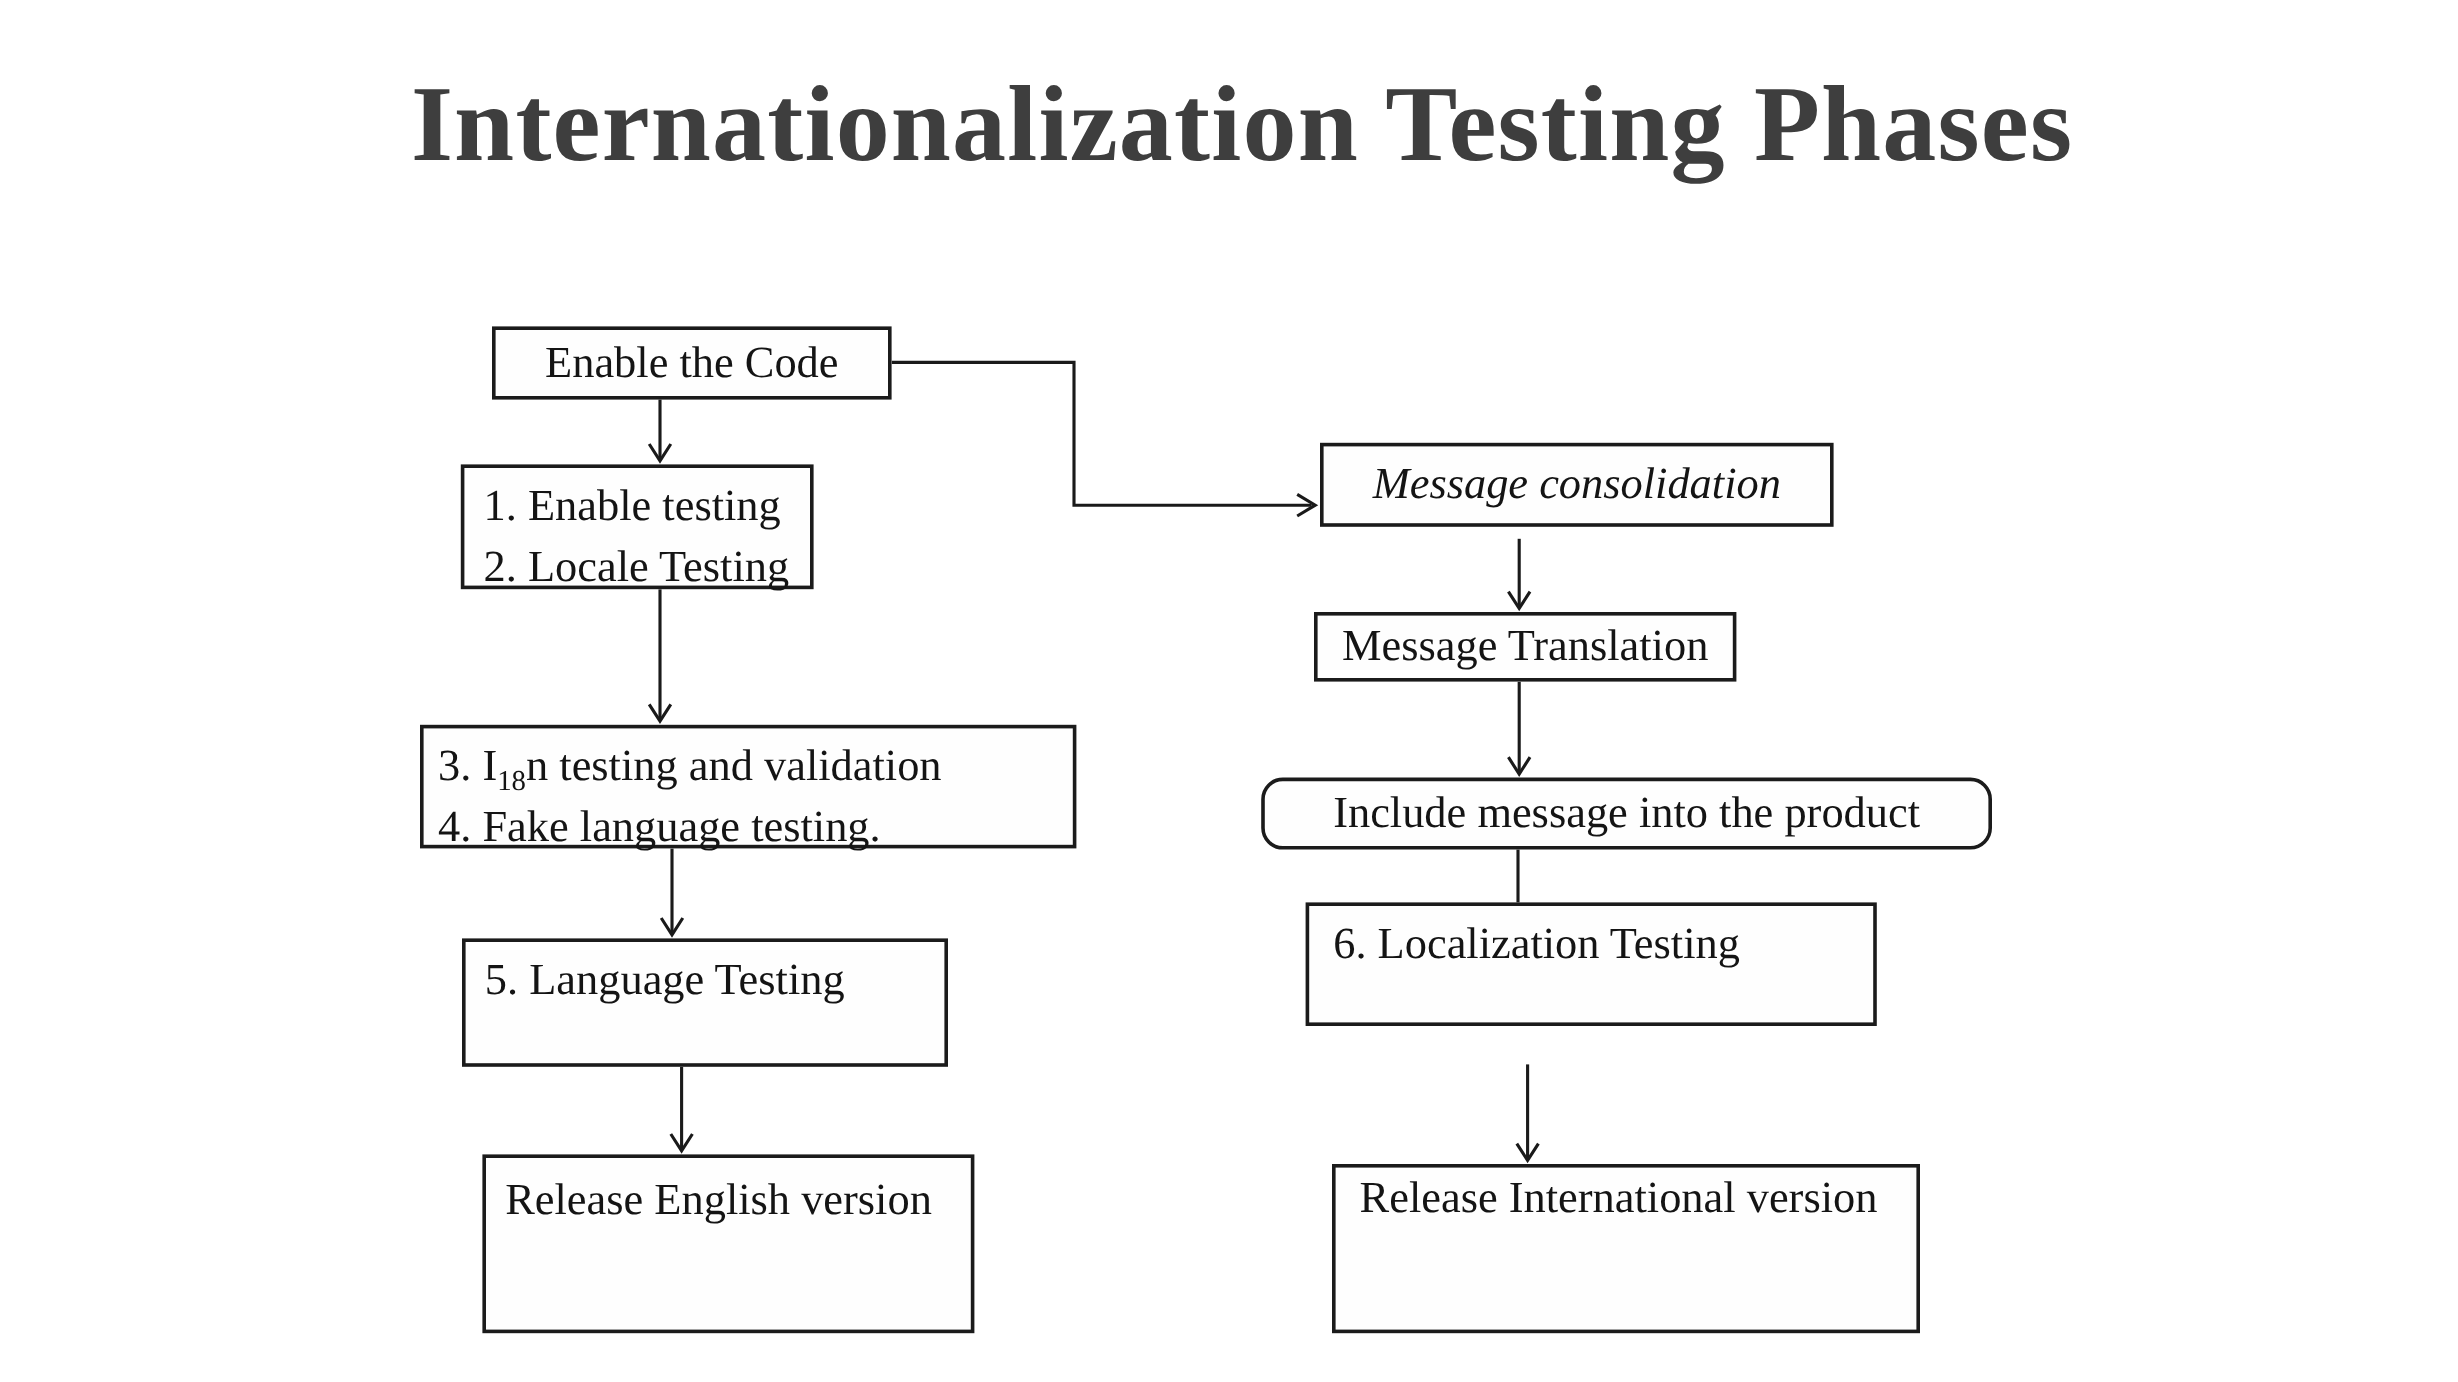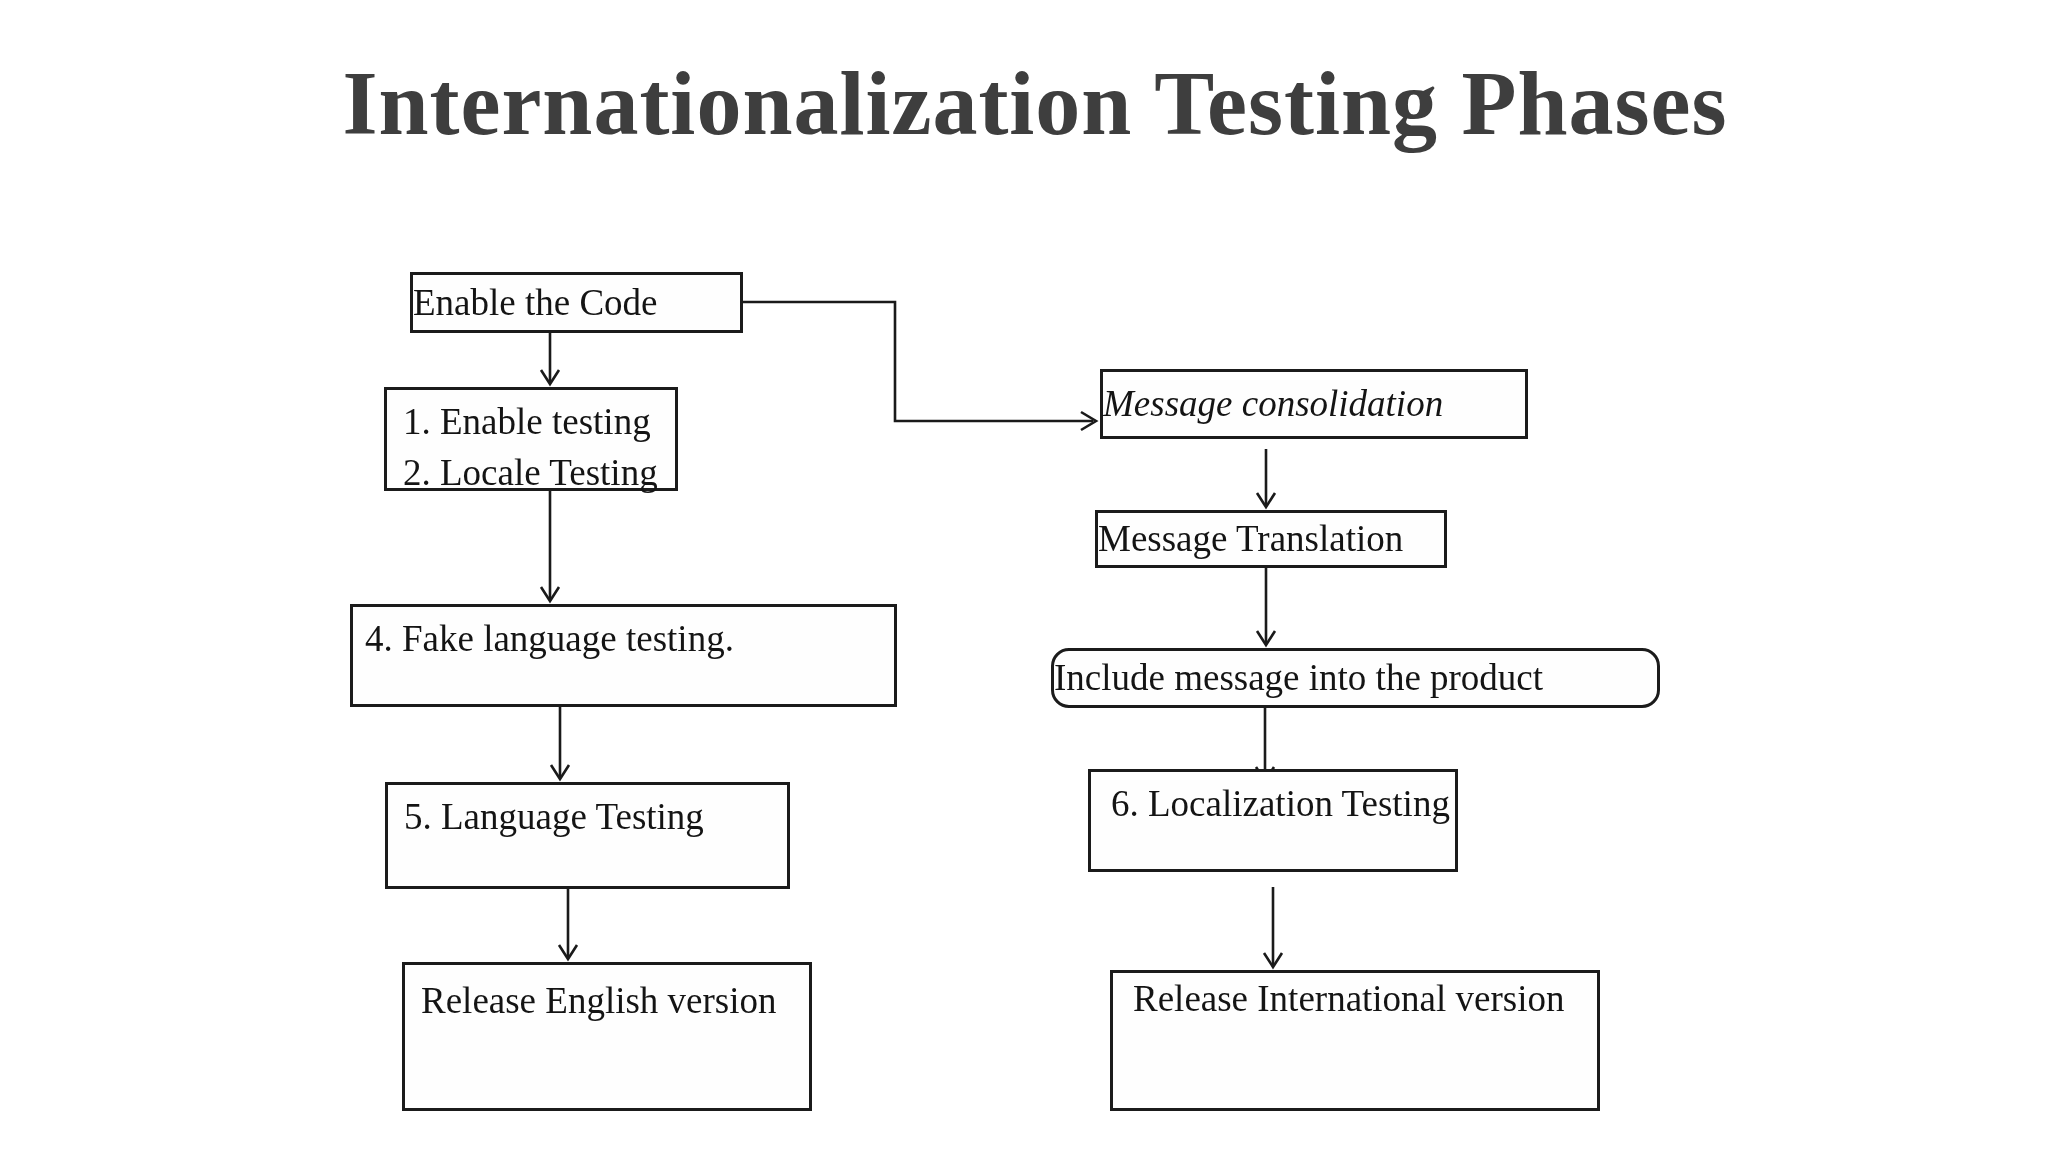--- a/index.html
+++ b/index.html
@@ -33,20 +33,21 @@
     box-sizing: border-box;
     background: #fefefe;
     border: 3px solid #1b1b1b;
     color: #141414;
     font-size: 37px;
     line-height: 1.38;
   }
   .box.center {
     display: flex;
     align-items: center;
+    justify-content: center;
     text-align: center;
   }
   .box.topleft {
     padding: 6px 10px 0 16px;
     text-align: left;
   }
   .box .line { display: block; white-space: nowrap; }
   .box sub { font-size: 24px; line-height: 0; }
   #connector-layer {
     position: absolute;
@@ -105,20 +106,21 @@
   <div class="box center" style="left:410px; top:243px; width:333px; height:61px;">
     <span>Enable the Code</span>
   </div>
 
   <div class="box topleft" style="left:384px; top:358px; width:294px; height:104px;">
     <span class="line">1. Enable testing</span>
     <span class="line">2. Locale Testing</span>
   </div>
 
   <div class="box topleft" style="left:350px; top:575px; width:547px; height:103px; padding-left:12px;">
+    <span class="line"><span>3. I</span><sub>18</sub><span>n testing and validation</span></span>
     <span class="line">4. Fake language testing.</span>
   </div>
 
   <div class="box topleft" style="left:385px; top:753px; width:405px; height:107px;">
     <span class="line">5. Language Testing</span>
   </div>
 
   <div class="box topleft" style="left:402px; top:933px; width:410px; height:149px; padding-top:10px;">
     <span>Release English version</span>
   </div>
@@ -128,21 +130,21 @@
   </div>
 
   <div class="box center" style="left:1095px; top:481px; width:352px; height:58px;">
     <span>Message Translation</span>
   </div>
 
   <div class="box center" style="left:1051px; top:619px; width:609px; height:60px;border-radius:18px;">
     <span>Include message into the product</span>
   </div>
 
-  <div class="box topleft" style="left:1088px; top:740px; width:370px; height:103px; padding-left:20px;text-align:right;">
+  <div class="box topleft" style="left:1088px; top:723px; width:476px; height:103px; padding-left:20px;">
     <span class="line">6. Localization Testing</span>
   </div>
 
   <div class="box topleft" style="left:1110px; top:941px; width:490px; height:141px; padding-top:0; padding-left:20px;">
     <span>Release International version</span>
   </div>
 
 </div>
 
 </body></html>

